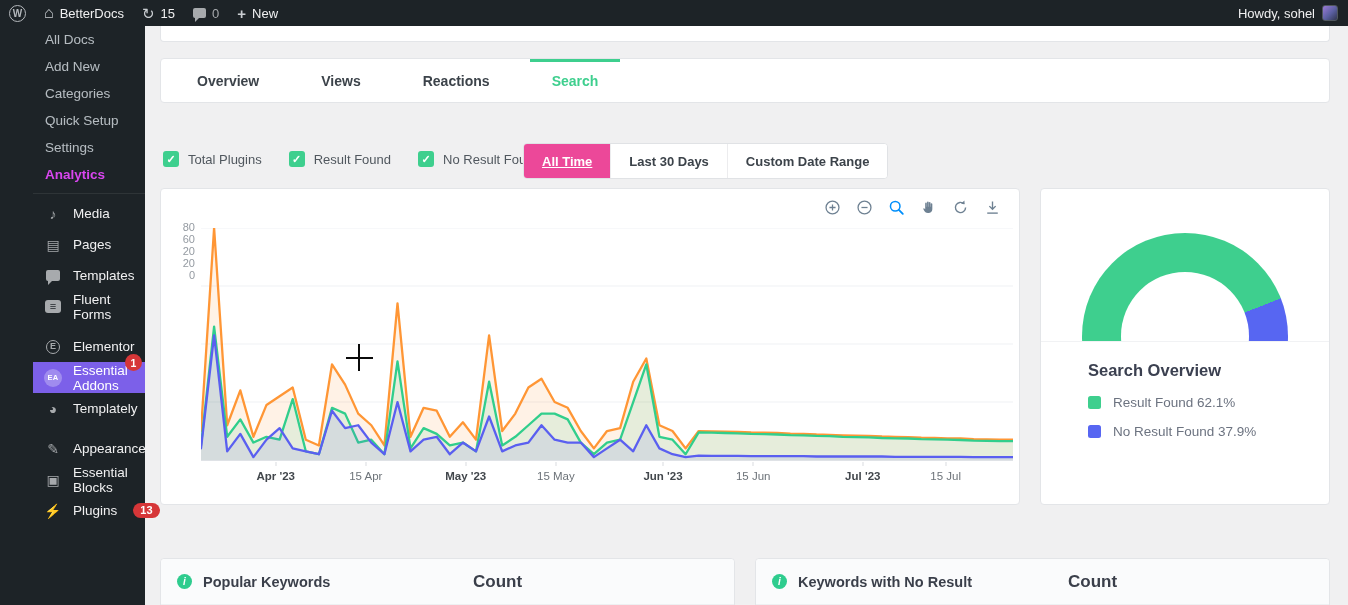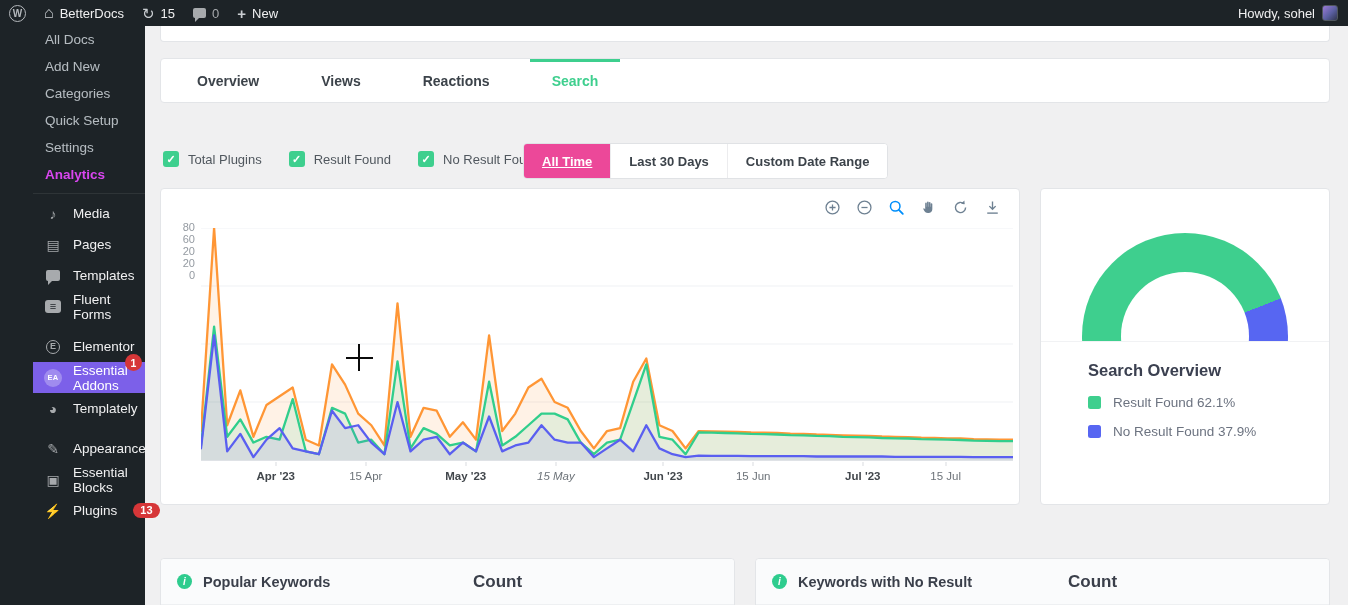--- a/index.html
+++ b/index.html
@@ -292,21 +292,21 @@
         </svg>
     </div>
     <div class="xaxis">
         <span class="xtickmark" style="left: 9.2%;"></span>
         <span class="xticklabel bold" style="left: 9.2%;">Apr '23</span>
         <span class="xtickmark" style="left: 20.3%;"></span>
         <span class="xticklabel" style="left: 20.3%;">15 Apr</span>
         <span class="xtickmark" style="left: 32.6%;"></span>
         <span class="xticklabel bold" style="left: 32.6%;">May '23</span>
         <span class="xtickmark" style="left: 43.7%;"></span>
-        <span class="xticklabel" style="left: 43.7%; font-style: italic;">15 May</span>
+        <span class="xticklabel" style="left: 43.7%;">15 May</span>
         <span class="xtickmark" style="left: 56.9%;"></span>
         <span class="xticklabel bold" style="left: 56.9%;">Jun '23</span>
         <span class="xtickmark" style="left: 68%;"></span>
         <span class="xticklabel" style="left: 68%;">15 Jun</span>
         <span class="xtickmark" style="left: 81.5%;"></span>
         <span class="xticklabel bold" style="left: 81.5%;">Jul '23</span>
         <span class="xtickmark" style="left: 91.7%;"></span>
         <span class="xticklabel" style="left: 91.7%;">15 Jul</span>
       </div>
     <div class="cross-h"></div>

